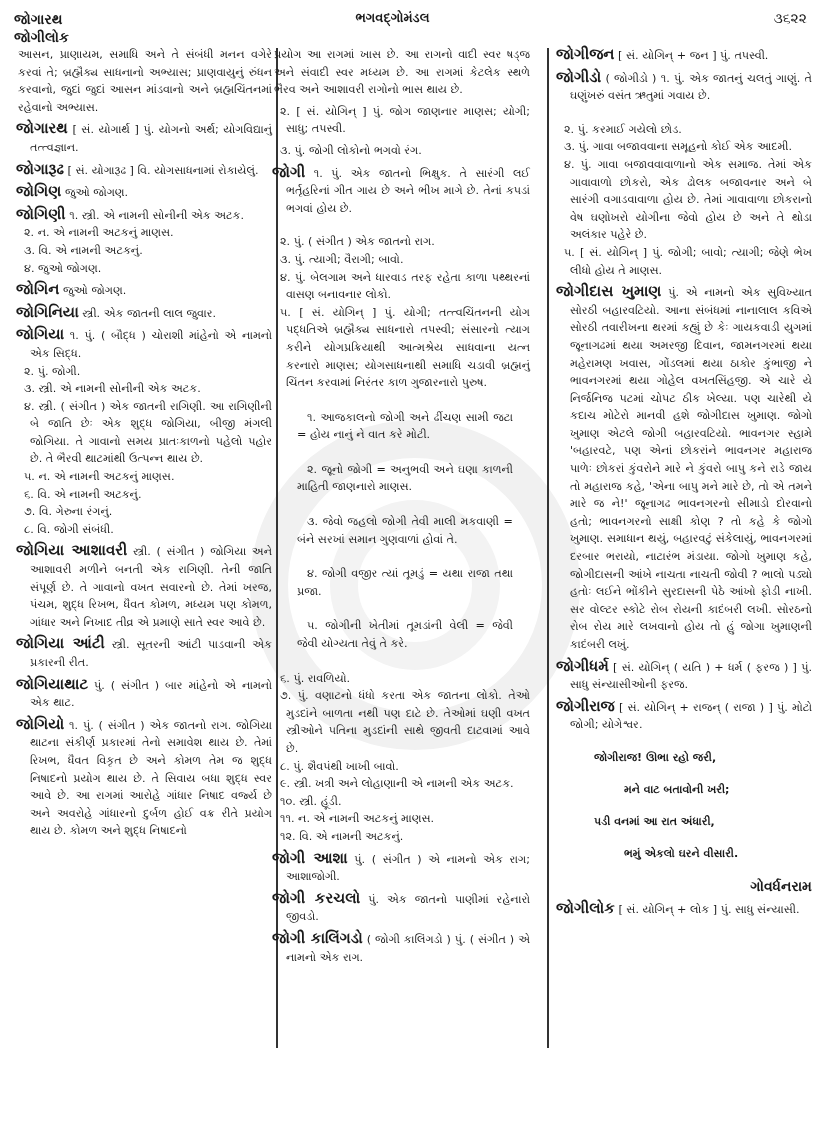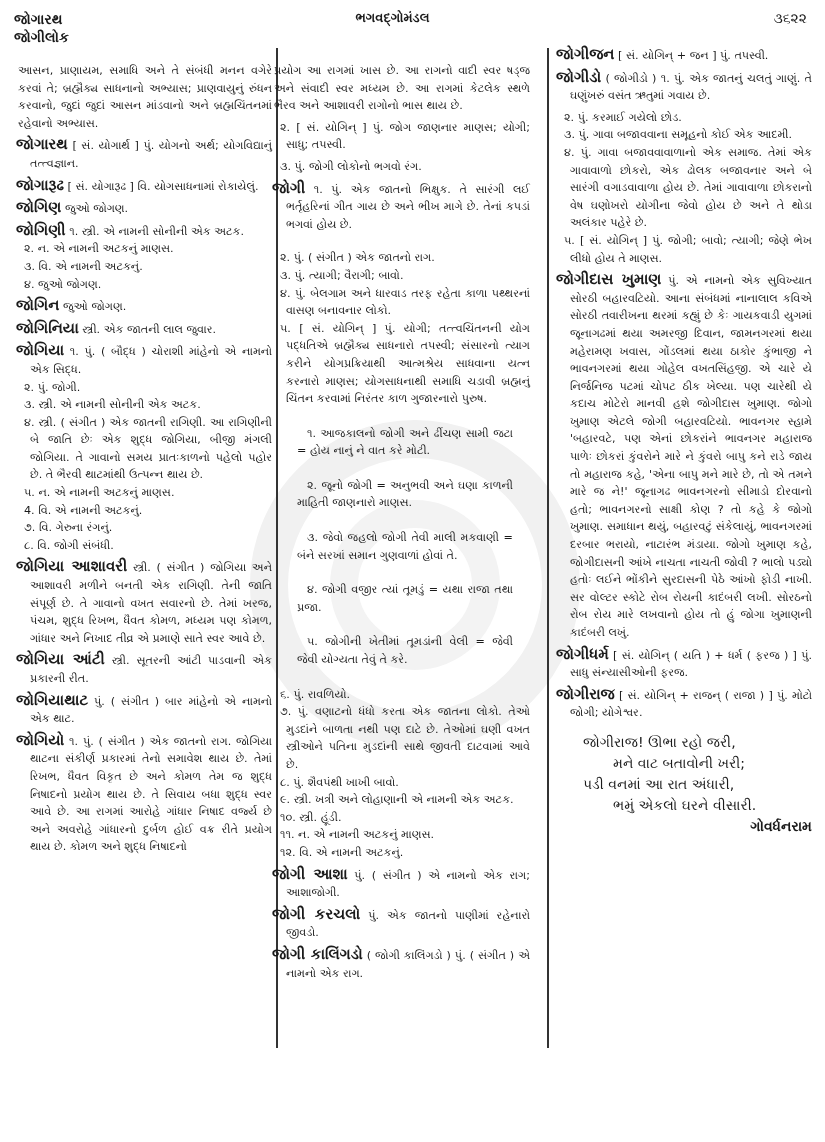--- a/index.html
+++ b/index.html
@@ -23,23 +23,23 @@
   .col { position:absolute; top:0; font-size:11.2px; line-height:17.6px; text-align:justify; }
   .col1 { left:16px; width:256px; }
   .col2 { left:272px; width:258px; }
   .col3 { left:556px; width:256px; }
   .divider { position:absolute; width:1.5px; background:#333; }
   .d1 { left:276px; top:48px; height:1000px; }
   .d2 { left:547px; top:48px; height:1000px; }
   .entry { margin:0 0 4px 0; padding-left:14px; text-indent:-14px; }
   .entry .hw { font-weight:bold; font-size:15px; }
   .sense { margin:0; padding-left:14px; text-indent:-6px; }
-  .cont { margin:16px 0 4px 0; padding-left:2px; }
+  .cont { margin:0 0 4px 0; padding-left:2px; }
   .idiom { margin:17px; padding-left:8px; text-indent:10px; }
-  .verse { font-weight:normal; font-size:14px; line-height:16px; margin:5px; }
+  .verse { font-weight:bold; font-size:11px; line-height:16px; margin:16px; }
   .v1 { padding-left:22px; } .v2 { padding-left:52px; }
   .author { text-align:right; font-weight:bold; font-size:14px; margin:0 0 4px 0; }
 </style>
 </head>
 <body>
 
 <div class="watermark"></div>
 <div class="watermark2"></div>
 
 <div class="header">
@@ -65,21 +65,21 @@
     <p class="sense">૨. ન. એ નામની અટકનું માણસ.</p>
     <p class="sense">૩. વિ. એ નામની અટકનું.</p>
     <p class="sense" style="margin-bottom:4px">૪. જુઓ જોગણ.</p>
     <p class="entry"><span class="hw">જોગિન</span><span> જુઓ જોગણ.</span></p>
     <p class="entry"><span class="hw">જોગિનિયા</span><span> સ્ત્રી. એક જાતની લાલ જુવાર.</span></p>
     <p class="entry" style="margin-bottom:0"><span class="hw">જોગિયા</span><span> ૧. પું. ( બૌદ્ધ ) ચોરાશી માંહેનો એ નામનો એક સિદ્ધ.</span></p>
     <p class="sense">૨. પું. જોગી.</p>
     <p class="sense">૩. સ્ત્રી. એ નામની સોનીની એક અટક.</p>
     <p class="sense">૪. સ્ત્રી. ( સંગીત ) એક જાતની રાગિણી. આ રાગિણીની બે જાતિ છેઃ એક શુદ્ધ જોગિયા, બીજી મંગલી જોગિયા. તે ગાવાનો સમય પ્રાતઃકાળનો પહેલો પહોર છે. તે ભૈરવી થાટમાંથી ઉત્પન્ન થાય છે.</p>
     <p class="sense">૫. ન. એ નામની અટકનું માણસ.</p>
-    <p class="sense">4. વિ. એ નામની અટકનું.</p>
+    <p class="sense">૬. વિ. એ નામની અટકનું.</p>
     <p class="sense">૭. વિ. ગેરુના રંગનું.</p>
     <p class="sense" style="margin-bottom:4px">૮. વિ. જોગી સંબંધી.</p>
     <p class="entry"><span class="hw">જોગિયા આશાવરી</span><span> સ્ત્રી. ( સંગીત ) જોગિયા અને આશાવરી મળીને બનતી એક રાગિણી. તેની જાતિ સંપૂર્ણ છે. તે ગાવાનો વખત સવારનો છે. તેમાં ખરજ, પંચમ, શુદ્ધ રિખભ, ધૈવત કોમળ, મધ્યમ પણ કોમળ, ગાંધાર અને નિખાદ તીવ્ર એ પ્રમાણે સાતે સ્વર આવે છે.</span></p>
     <p class="entry"><span class="hw">જોગિયા આંટી</span><span> સ્ત્રી. સૂતરની આંટી પાડવાની એક પ્રકારની રીત.</span></p>
     <p class="entry"><span class="hw">જોગિયાથાટ</span><span> પું. ( સંગીત ) બાર માંહેનો એ નામનો એક થાટ.</span></p>
     <p class="entry"><span class="hw">જોગિયો</span><span> ૧. પું. ( સંગીત ) એક જાતનો રાગ. જોગિયા થાટના સંકીર્ણ પ્રકારમાં તેનો સમાવેશ થાય છે. તેમાં રિખભ, ધૈવત વિકૃત છે અને કોમળ તેમ જ શુદ્ધ નિષાદનો પ્રયોગ થાય છે. તે સિવાય બધા શુદ્ધ સ્વર આવે છે. આ રાગમાં આરોહે ગાંધાર નિષાદ વર્જ્ય છે અને અવરોહે ગાંધારનો દુર્બળ હોઈ વક્ર રીતે પ્રયોગ થાય છે. કોમળ અને શુદ્ધ નિષાદનો</span></p>
   </div>
 
   <div class="col col2">
     <p class="cont">પ્રયોગ આ રાગમાં ખાસ છે. આ રાગનો વાદી સ્વર ષડ્જ અને સંવાદી સ્વર મધ્યમ છે. આ રાગમાં કેટલેક સ્થળે ભૈરવ અને આશાવરી રાગોનો ભાસ થાય છે.</p>
@@ -102,27 +102,28 @@
     <p class="sense">૧૦. સ્ત્રી. હૂંડી.</p>
     <p class="sense">૧૧. ન. એ નામની અટકનું માણસ.</p>
     <p class="sense" style="margin-bottom:4px">૧૨. વિ. એ નામની અટકનું.</p>
     <p class="entry"><span class="hw">જોગી આશા</span><span> પું. ( સંગીત ) એ નામનો એક રાગ; આશાજોગી.</span></p>
     <p class="entry"><span class="hw">જોગી કરચલો</span><span> પું. એક જાતનો પાણીમાં રહેનારો જીવડો.</span></p>
     <p class="entry"><span class="hw">જોગી કાલિંગડો</span><span> ( જોગી કાલિંગડો ) પું. ( સંગીત ) એ નામનો એક રાગ.</span></p>
   </div>
 
   <div class="col col3">
     <p class="entry"><span class="hw">જોગીજન</span><span> [ સં. યોગિન્ + જન ] પું. તપસ્વી.</span></p>
-    <p class="entry" style="margin-bottom:4px"><span class="hw">જોગીડો</span><span> ( જોગીડો ) ૧. પું. એક જાતનું ચલતું ગાણું. તે ઘણુંખરું વસંત ઋતુમાં ગવાય છે.</span></p>
+    <p class="entry" style="margin-bottom:16px"><span class="hw">જોગીડો</span><span> ( જોગીડો ) ૧. પું. એક જાતનું ચલતું ગાણું. તે ઘણુંખરું વસંત ઋતુમાં ગવાય છે.</span></p>
     <p class="sense">૨. પું. કરમાઈ ગયેલો છોડ.</p>
     <p class="sense">૩. પું. ગાવા બજાવવાના સમૂહનો કોઈ એક આદમી.</p>
     <p class="sense">૪. પું. ગાવા બજાવવાવાળાનો એક સમાજ. તેમાં એક ગાવાવાળો છોકરો, એક ઢોલક બજાવનાર અને બે સારંગી વગાડવાવાળા હોય છે. તેમાં ગાવાવાળા છોકરાનો વેષ ઘણોખરો યોગીના જેવો હોય છે અને તે થોડા અલંકાર પહેરે છે.</p>
     <p class="sense" style="margin-bottom:4px">૫. [ સં. યોગિન્ ] પું. જોગી; બાવો; ત્યાગી; જેણે ભેખ લીધો હોય તે માણસ.</p>
     <p class="entry"><span class="hw">જોગીદાસ ખુમાણ</span><span> પું. એ નામનો એક સુવિખ્યાત સોરઠી બહારવટિયો. આના સંબંધમાં નાનાલાલ કવિએ સોરઠી તવારીખના થરમાં કહ્યું છે કેઃ ગાયકવાડી યુગમાં જૂનાગઢમાં થયા અમરજી દિવાન, જામનગરમાં થયા મહેરામણ ખવાસ, ગોંડલમાં થયા ઠાકોર કુંભાજી ને ભાવનગરમાં થયા ગોહેલ વખતસિંહજી. એ ચારે યે નિર્જનિજ પટમાં ચોપટ ઠીક ખેલ્યા. પણ ચારેથી યે કદાચ મોટેરો માનવી હશે જોગીદાસ ખુમાણ. જોગો ખુમાણ એટલે જોગી બહારવટિયો. ભાવનગર સ્હામે 'બહારવટે, પણ એનાં છોકરાંને ભાવનગર મહારાજ પાળેઃ છોકરાં કુંવરોને મારે ને કુંવરો બાપુ કને રાડે જાય તો મહારાજ કહે, 'એના બાપુ મને મારે છે, તો એ તમને મારે જ ને!' જૂનાગઢ ભાવનગરનો સીમાડો દોરવાનો હતો; ભાવનગરનો સાક્ષી કોણ ? તો કહે કે જોગો ખુમાણ. સમાધાન થયું, બહારવટું સંકેલાયું, ભાવનગરમાં દરબાર ભરાયો, નાટારંભ મંડાયા. જોગો ખુમાણ કહે, જોગીદાસની આંખે નાચતા નાચતી જોવી ? ભાલો પડ્યો હતોઃ લઈને ભોંકીને સુરદાસની પેઠે આંખો ફોડી નાખી. સર વોલ્ટર સ્કોટે રોબ રોયની કાદંબરી લખી. સોરઠનો રોબ રોય મારે લખવાનો હોય તો હું જોગા ખુમાણની કાદંબરી લખું.</span></p>
     <p class="entry"><span class="hw">જોગીધર્મ</span><span> [ સં. યોગિન્ ( યતિ ) + ધર્મ ( ફરજ ) ] પું. સાધુ સંન્યાસીઓની ફરજ.</span></p>
     <p class="entry" style="margin-bottom:12px"><span class="hw">જોગીરાજ</span><span> [ સં. યોગિન્ + રાજન્ ( રાજા ) ] પું. મોટો જોગી; યોગેશ્વર.</span></p>
     <p class="verse v1">જોગીરાજ! ઊભા રહો જરી,</p>
     <p class="verse v2">મને વાટ બતાવોની ખરી;</p>
     <p class="verse v1">પડી વનમાં આ રાત અંધારી,</p>
     <p class="verse v2">ભમું એકલો ઘરને વીસારી.</p>
     <p class="author">ગોવર્ધનરામ</p>
+    <p class="entry"><span class="hw">જોગીલોક</span><span> [ સં. યોગિન્ + લોક ] પું. સાધુ સંન્યાસી.</span></p>
   </div>
 </div>
 
 </body></html>

